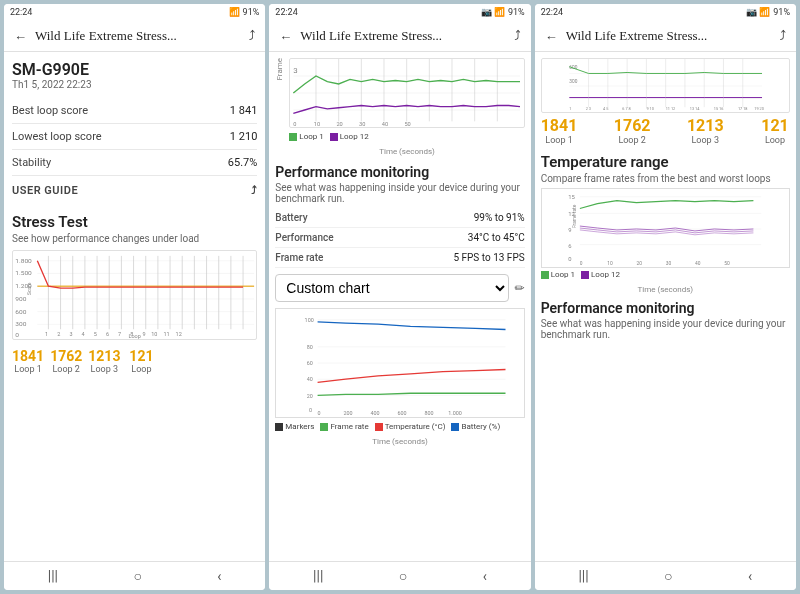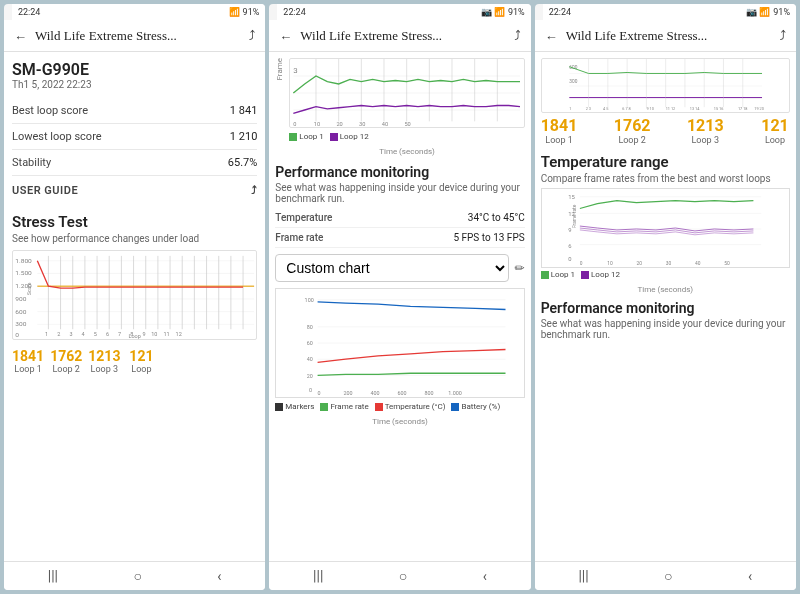--- a/index.html
+++ b/index.html
@@ -24,21 +24,20 @@
     }
     .status-bar {
       background: #fff;
       display: flex;
       justify-content: space-between;
       align-items: center;
       padding: 2px 6px;
       font-size: 9px;
       color: #333;
       min-height: 16px;
-      margin-left: 8px;
     }
     .status-right {
       display: flex;
       gap: 3px;
       align-items: flex-end;
     }
     .top-bar {
       background: #fff;
       display: flex;
       align-items: center;
@@ -390,21 +389,25 @@
               <span>Loop 12</span>
             </div>
           <div style="font-size:8px;color:#888;width:100%;text-align:center;">Time (seconds)</div>
         </div>
       </div>
     </div>
 
     <div class="section-title" style="font-size:14px;">Performance monitoring</div>
     <div class="section-sub" style="margin-bottom:4px;">See what was happening inside your device during your benchmark run.</div>
     <div class="perf-row">
-      <span class="perf-label">Temperature</span>
+      <span class="perf-label">Battery</span>
+      <span class="perf-value">99% to 91%</span>
+    </div>
+    <div class="perf-row">
+      <span class="perf-label">Performance</span>
       <span class="perf-value">34°C to 45°C</span>
     </div>
     <div class="perf-row">
       <span class="perf-label">Frame rate</span>
       <span class="perf-value">5 FPS to 13 FPS</span>
     </div>
     <div class="dropdown-row">
       <select class="dropdown-select">
         <option>Custom chart</option>
       </select>

